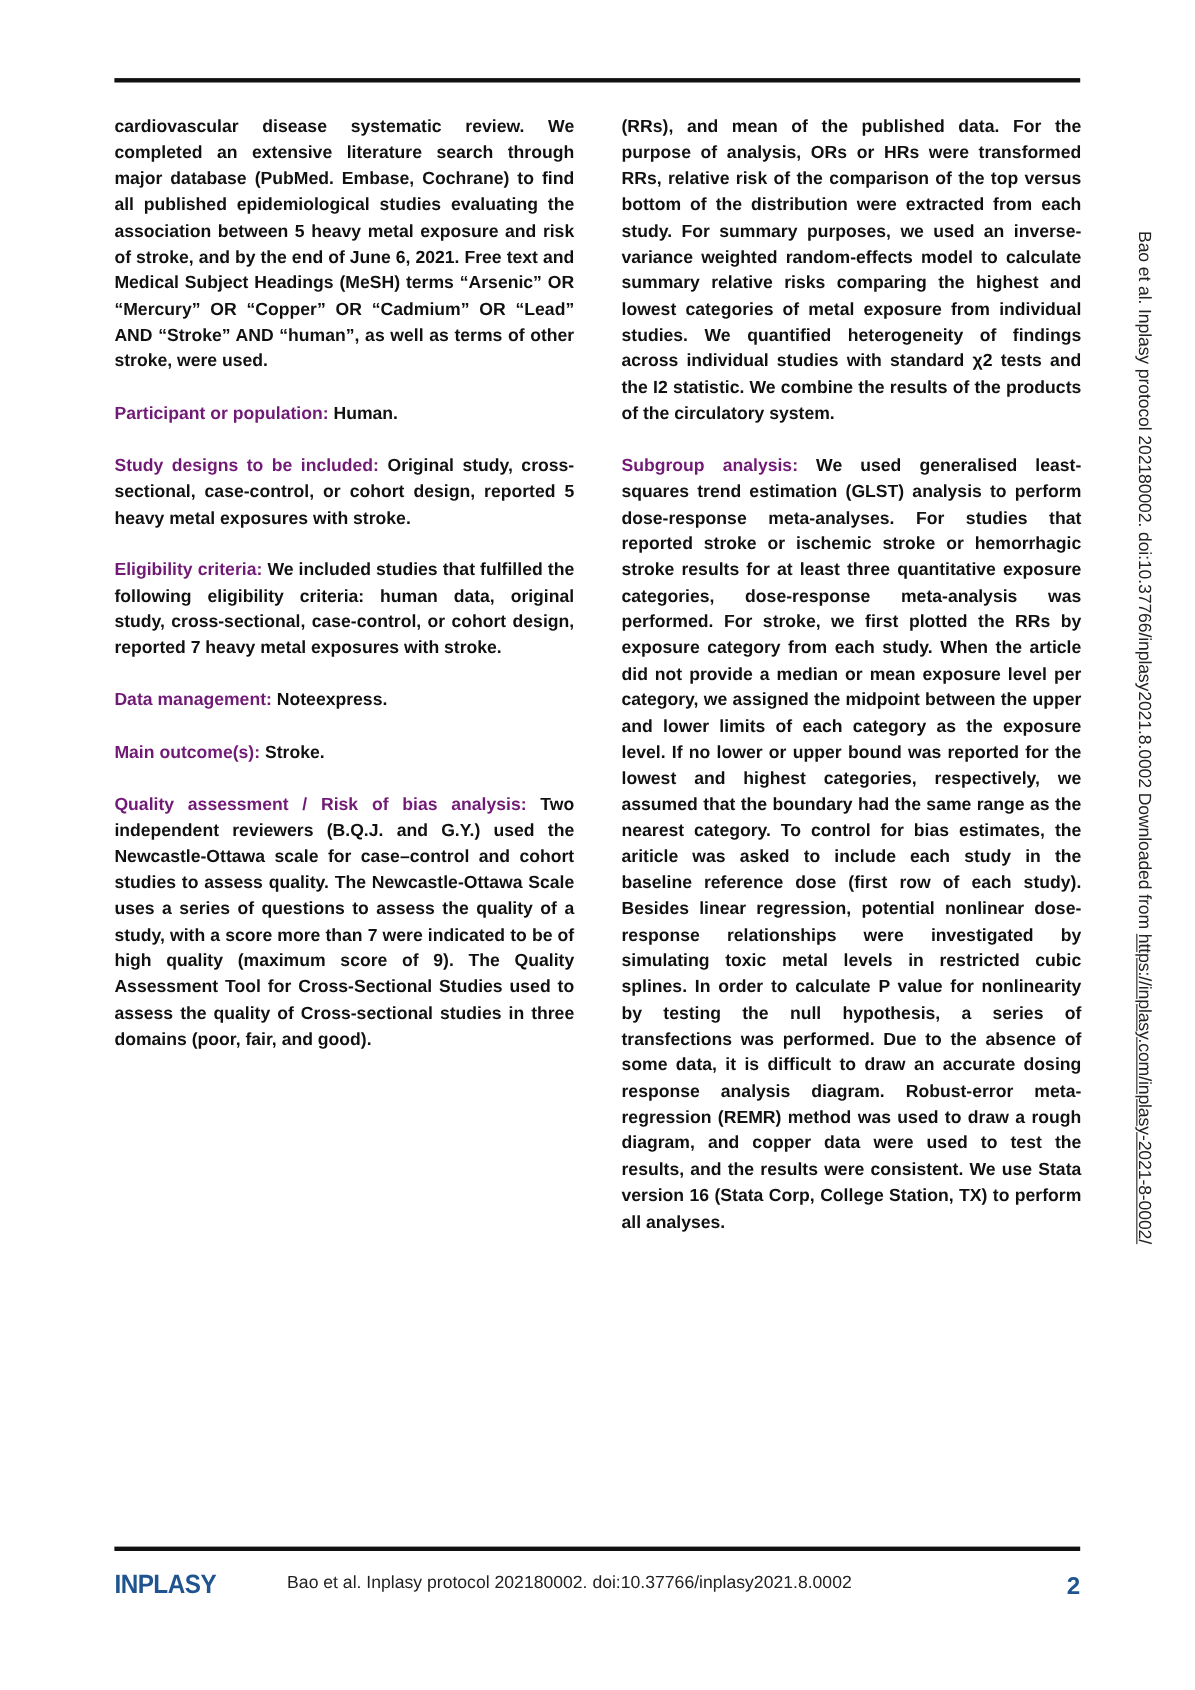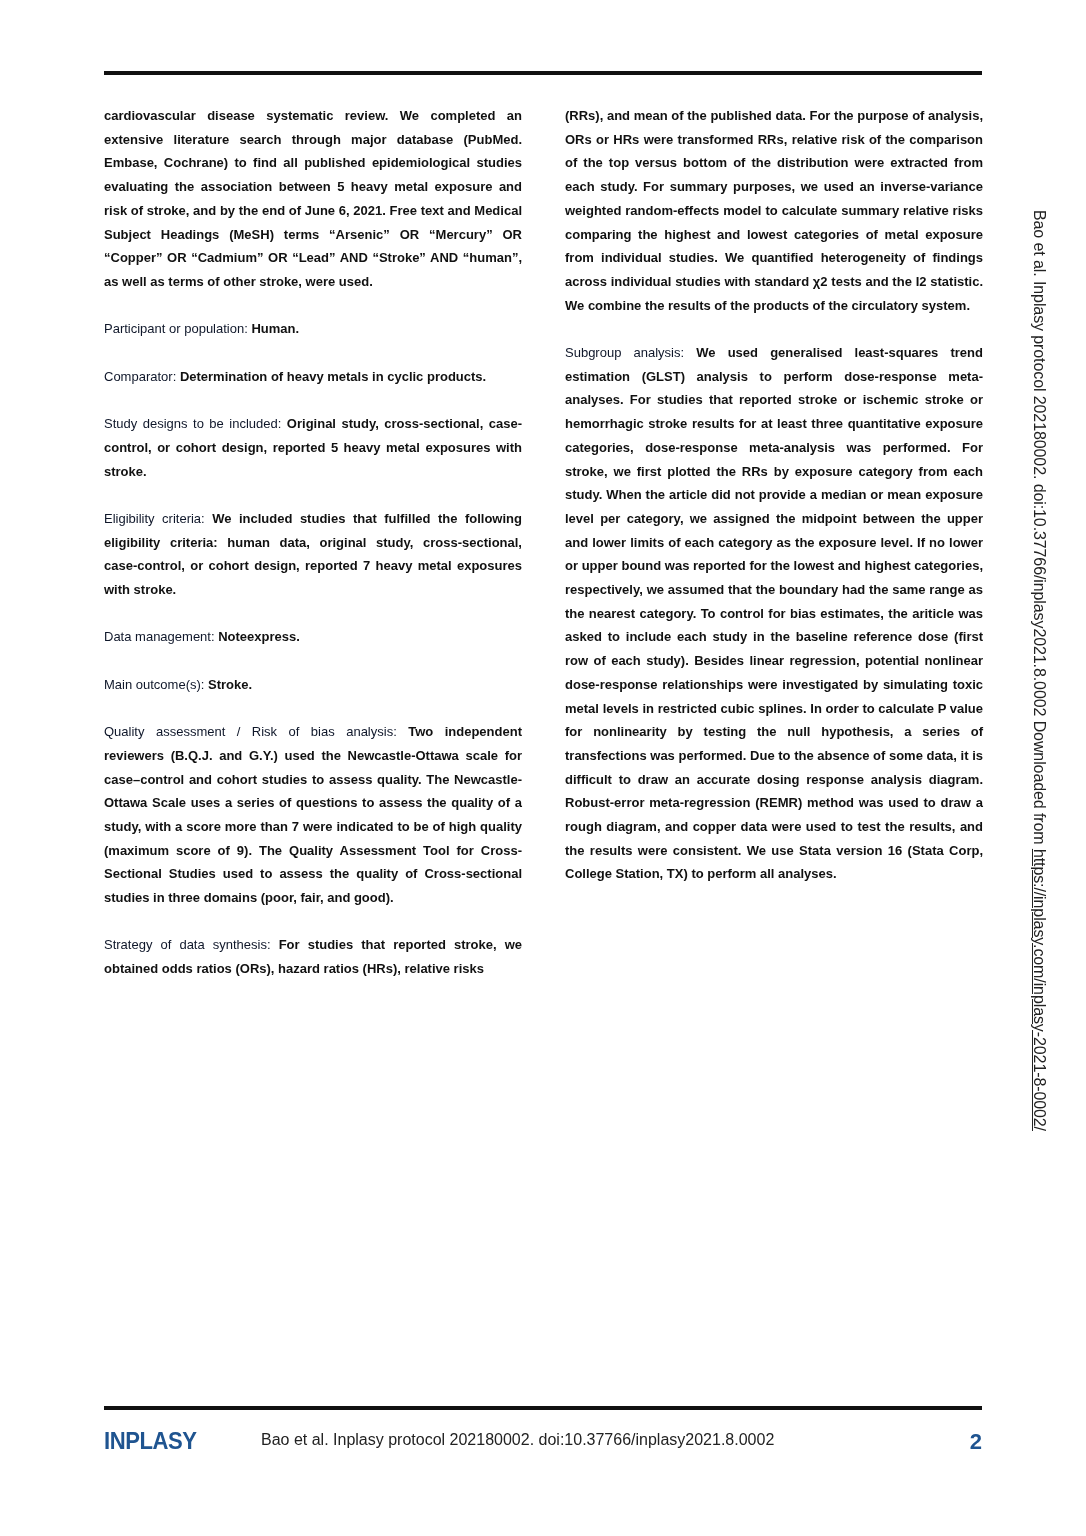--- a/index.html
+++ b/index.html
@@ -22,34 +22,34 @@
       height: 4px;
       background: #111111;
     }
     .rule.top { top: 71px; }
     .rule.bottom { top: 1406px; }
 
     .column {
       position: absolute;
       top: 104px;
       width: 418px;
-      font-size: 13px;
+      font-size: 16px;
       line-height: 23.7px;
       font-weight: bold;
       text-align: justify;
     }
     .column.left { left: 104px; }
     .column.right { left: 565px; }
 
     .para {
       margin: 0 0 23.7px 0;
     }
     .heading {
-      color: #0f172a;
-      font-weight: normal;
+      color: #701a75;
+      font-weight: bold;
     }
 
     .side-text {
       position: absolute;
       left: 1048px;
       top: 210px;
       width: 1100px;
       transform-origin: 0 0;
       transform: translate(0, 0) rotate(90deg);
       font-size: 16px;
@@ -103,24 +103,20 @@
 
 <div class="column left">
   <p class="para">cardiovascular disease systematic review. We completed an extensive literature search through major database (PubMed. Embase, Cochrane) to find all published epidemiological studies evaluating the association between 5 heavy metal exposure and risk of stroke, and by the end of June 6, 2021. Free text and Medical Subject Headings (MeSH) terms “Arsenic” OR “Mercury” OR “Copper” OR “Cadmium” OR “Lead” AND “Stroke” AND “human”, as well as terms of other stroke, were used.</p>
 
   <p class="para">
     <span class="heading">Participant or population:</span>
     <span>Human.</span>
   </p>
 
 
-  <p class="para">
-    <span class="heading">Comparator:</span>
-    <span>Determination of heavy metals in cyclic products.</span>
-  </p>
 
   <p class="para">
     <span class="heading">Study designs to be included:</span>
     <span>Original study, cross-sectional, case-control, or cohort design, reported 5 heavy metal exposures with stroke.</span>
   </p>
 
   <p class="para">
     <span class="heading">Eligibility criteria:</span>
     <span>We included studies that fulfilled the following eligibility criteria: human data, original study, cross-sectional, case-control, or cohort design, reported 7 heavy metal exposures with stroke.</span>
   </p>
@@ -134,24 +130,20 @@
   <p class="para">
     <span class="heading">Main outcome(s):</span>
     <span>Stroke.</span>
   </p>
 
   <p class="para">
     <span class="heading">Quality assessment / Risk of bias analysis:</span>
     <span>Two independent reviewers (B.Q.J. and G.Y.) used the Newcastle-Ottawa scale for case–control and cohort studies to assess quality. The Newcastle-Ottawa Scale uses a series of questions to assess the quality of a study, with a score more than 7 were indicated to be of high quality (maximum score of 9). The Quality Assessment Tool for Cross-Sectional Studies used to assess the quality of Cross-sectional studies in three domains (poor, fair, and good).</span>
   </p>
 
-  <p class="para">
-    <span class="heading">Strategy of data synthesis:</span>
-    <span>For studies that reported stroke, we obtained odds ratios (ORs), hazard ratios (HRs), relative risks</span>
-  </p>
 </div>
 
 <div class="column right">
   <p class="para">(RRs), and mean of the published data. For the purpose of analysis, ORs or HRs were transformed RRs, relative risk of the comparison of the top versus bottom of the distribution were extracted from each study. For summary purposes, we used an inverse-variance weighted random-effects model to calculate summary relative risks comparing the highest and lowest categories of metal exposure from individual studies. We quantified heterogeneity of findings across individual studies with standard χ2 tests and the I2 statistic. We combine the results of the products of the circulatory system.</p>
 
   <p class="para">
     <span class="heading">Subgroup analysis:</span>
     <span>We used generalised least-squares trend estimation (GLST) analysis to perform dose-response meta-analyses. For studies that reported stroke or ischemic stroke or hemorrhagic stroke results for at least three quantitative exposure categories, dose-response meta-analysis was performed. For stroke, we first plotted the RRs by exposure category from each study. When the article did not provide a median or mean exposure level per category, we assigned the midpoint between the upper and lower limits of each category as the exposure level. If no lower or upper bound was reported for the lowest and highest categories, respectively, we assumed that the boundary had the same range as the nearest category. To control for bias estimates, the ariticle was asked to include each study in the baseline reference dose (first row of each study). Besides linear regression, potential nonlinear dose-response relationships were investigated by simulating toxic metal levels in restricted cubic splines. In order to calculate P value for nonlinearity by testing the null hypothesis, a series of transfections was performed. Due to the absence of some data, it is difficult to draw an accurate dosing response analysis diagram. Robust-error meta-regression (REMR) method was used to draw a rough diagram, and copper data were used to test the results, and the results were consistent. We use Stata version 16 (Stata Corp, College Station, TX) to perform all analyses.</span>
   </p>
 </div>

